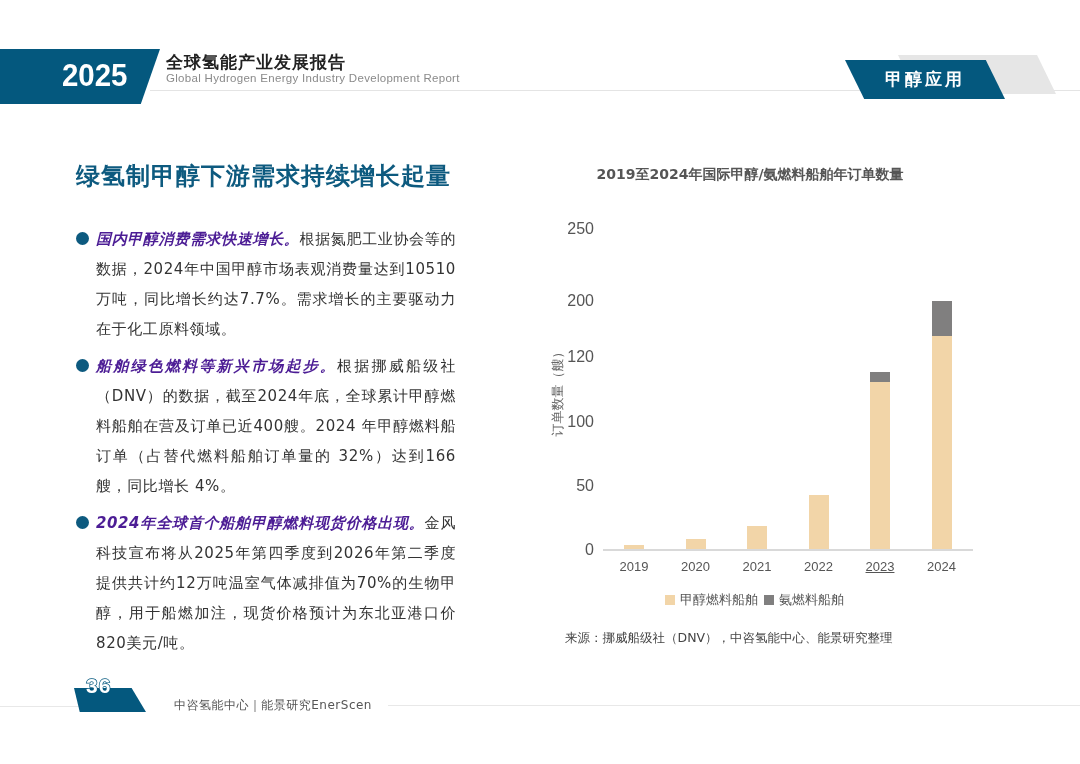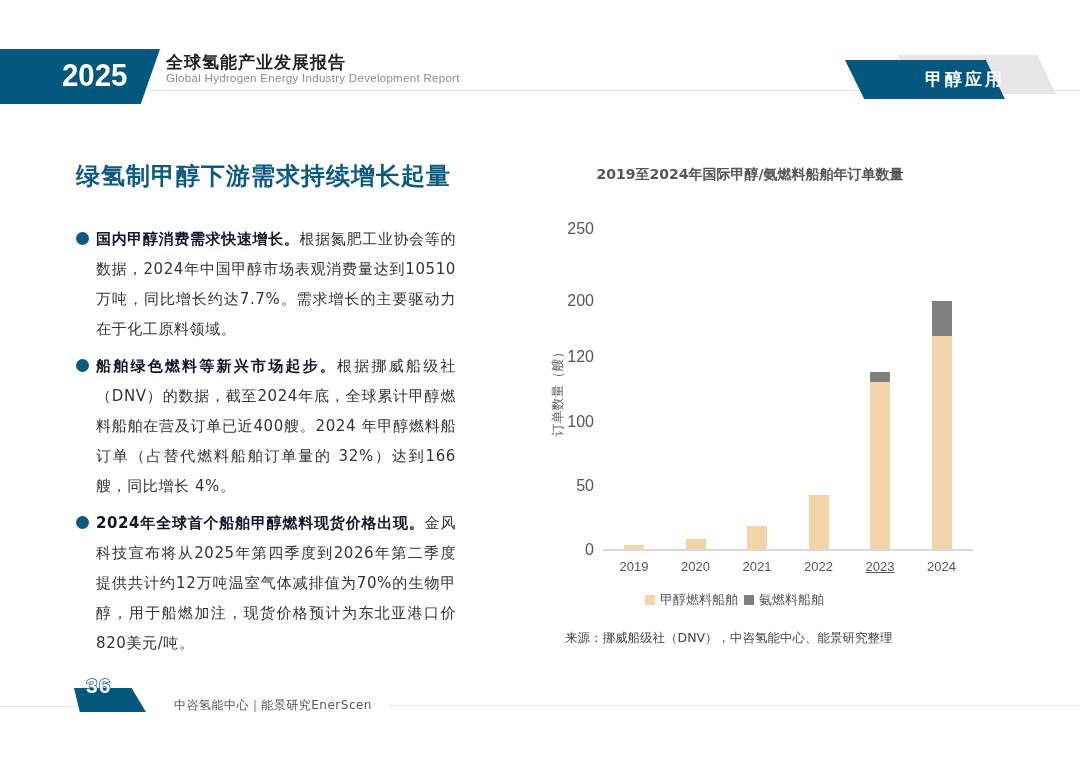--- a/index.html
+++ b/index.html
@@ -12,42 +12,42 @@
     clip-path: polygon(0 0, 100% 0, 88% 100%, 0 100%); }
   .year-text { position: absolute; left: 62px; top: 57px; font-family: "Liberation Sans", sans-serif;
     font-weight: 700; font-size: 32px; color: #fff; letter-spacing: 0px; transform: scaleX(0.92); transform-origin: left; }
   .report-cn { position: absolute; left: 166px; top: 51px; font-size: 17px; font-weight: 700; color: #222; letter-spacing: 1px; }
   .report-en { position: absolute; left: 166px; top: 72px; font-size: 11.5px; color: #8a8a8a; font-family: "Liberation Sans", sans-serif; letter-spacing: 0.3px; }
 
   .tag-grey { position: absolute; left: 898px; top: 55px; width: 158px; height: 39px; background: #e6e6e6;
     clip-path: polygon(0 0, 88% 0, 100% 100%, 12% 100%); }
   .tag-blue { position: absolute; left: 845px; top: 60px; width: 160px; height: 39px; background: #04587e;
     clip-path: polygon(0 0, 88% 0, 100% 100%, 12% 100%); }
-  .tag-text { position: absolute; left: 845px; top: 60px; width: 160px; height: 51px; line-height: 39px; text-align: right;
+  .tag-text { position: absolute; left: 845px; top: 60px; width: 160px; height: 51px; line-height: 39px; text-align: center;
     color: #fff; font-weight: 700; font-size: 17px; letter-spacing: 3px; }
 
   
   .section-title { position: absolute; left: 76px; top: 160px; font-size: 24px; font-weight: 700; color: #0d5a7f; letter-spacing: 1px; }
   .bullets { position: absolute; left: 76px; top: 224px; width: 380px; }
   .bullet { position: relative; padding-left: 20px; font-size: 15px; line-height: 30px; color: #333; letter-spacing: 0.6px; text-align: justify; }
   .bullet + .bullet { margin-top: 7px; }
   .bullet .dot { position: absolute; left: 0; top: 8px; width: 13px; height: 13px; border-radius: 50%; background: #0d5a7f; }
-  .bullet .lead { font-weight: 700; color: #0f172a; }
+  .bullet .lead { font-weight: 700; color: #4c1d95; font-style: italic; }
 
   
   .chart-title { position: absolute; left: 560px; top: 166px; width: 380px; text-align: center; font-size: 14px; font-weight: 700; color: #555; }
   .ylabel { position: absolute; left: 548px; top: 390px; font-size: 13px; color: #666; transform: rotate(-90deg); transform-origin: center; white-space: nowrap; width: 110px; text-align: center; margin-left: -45px; margin-top: -8px; }
   .ytick { position: absolute; width: 40px; text-align: right; font-size: 16px; color: #555; font-family: "Liberation Sans", sans-serif; }
   .baseline { position: absolute; left: 603px; top: 549px; width: 370px; height: 2px; background: #d9d9d9; }
   .bar { position: absolute; width: 20px; }
   .bar .seg-a { position: absolute; left: 0; width: 20px; background: #f2d5a8; }
   .bar .seg-b { position: absolute; left: 0; width: 20px; background: #807f7f; }
   .xtick { position: absolute; top: 559px; width: 50px; text-align: center; font-size: 13px; color: #555; font-family: "Liberation Sans", sans-serif; }
 
-  .legend { position: absolute; left: 645px; top: 591px; font-size: 13px; color: #555; display: flex; align-items: center; text-align: center; }
+  .legend { position: absolute; left: 665px; top: 591px; font-size: 13px; color: #555; display: flex; align-items: center; text-align: center; }
   .legend .sw { display: inline-block; width: 10px; height: 10px; margin-right: 5px; }
   .legend .item { display: flex; align-items: center; margin-right: 6px; }
   .source { position: absolute; left: 565px; top: 630px; font-size: 12.5px; color: #444; }
 
   
   .foot-line-l { position: absolute; left: 0; top: 706px; width: 80px; height: 1px; background: #e8e8e8; }
   .foot-line-r { position: absolute; left: 388px; right: 0; top: 705px; height: 1px; background: #e8e8e8; }
   .page-block { position: absolute; left: 74px; top: 688px; width: 72px; height: 24px; background: #04587e;
     clip-path: polygon(0 0, 80% 0, 100% 100%, 8% 100%); }
   .page-num { position: absolute; left: 86px; top: 674px; font-family: "Liberation Sans", sans-serif; font-weight: 700; font-size: 21px;

